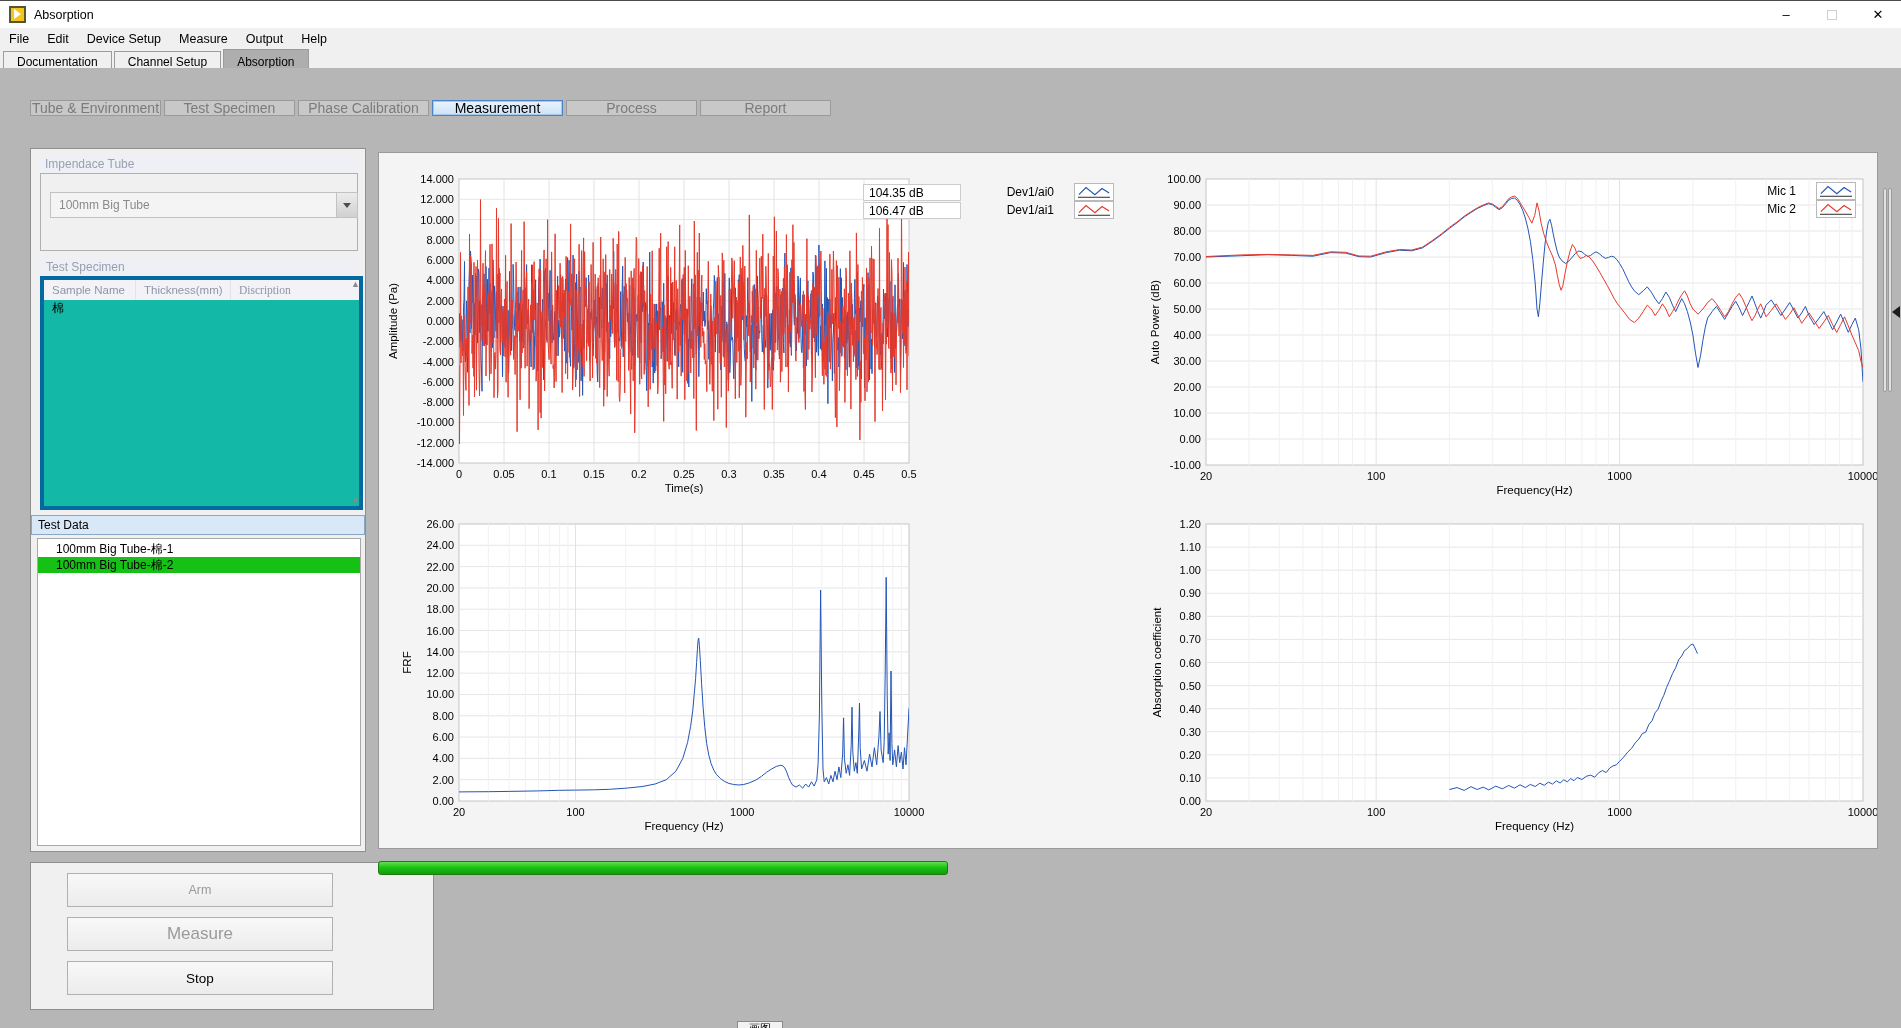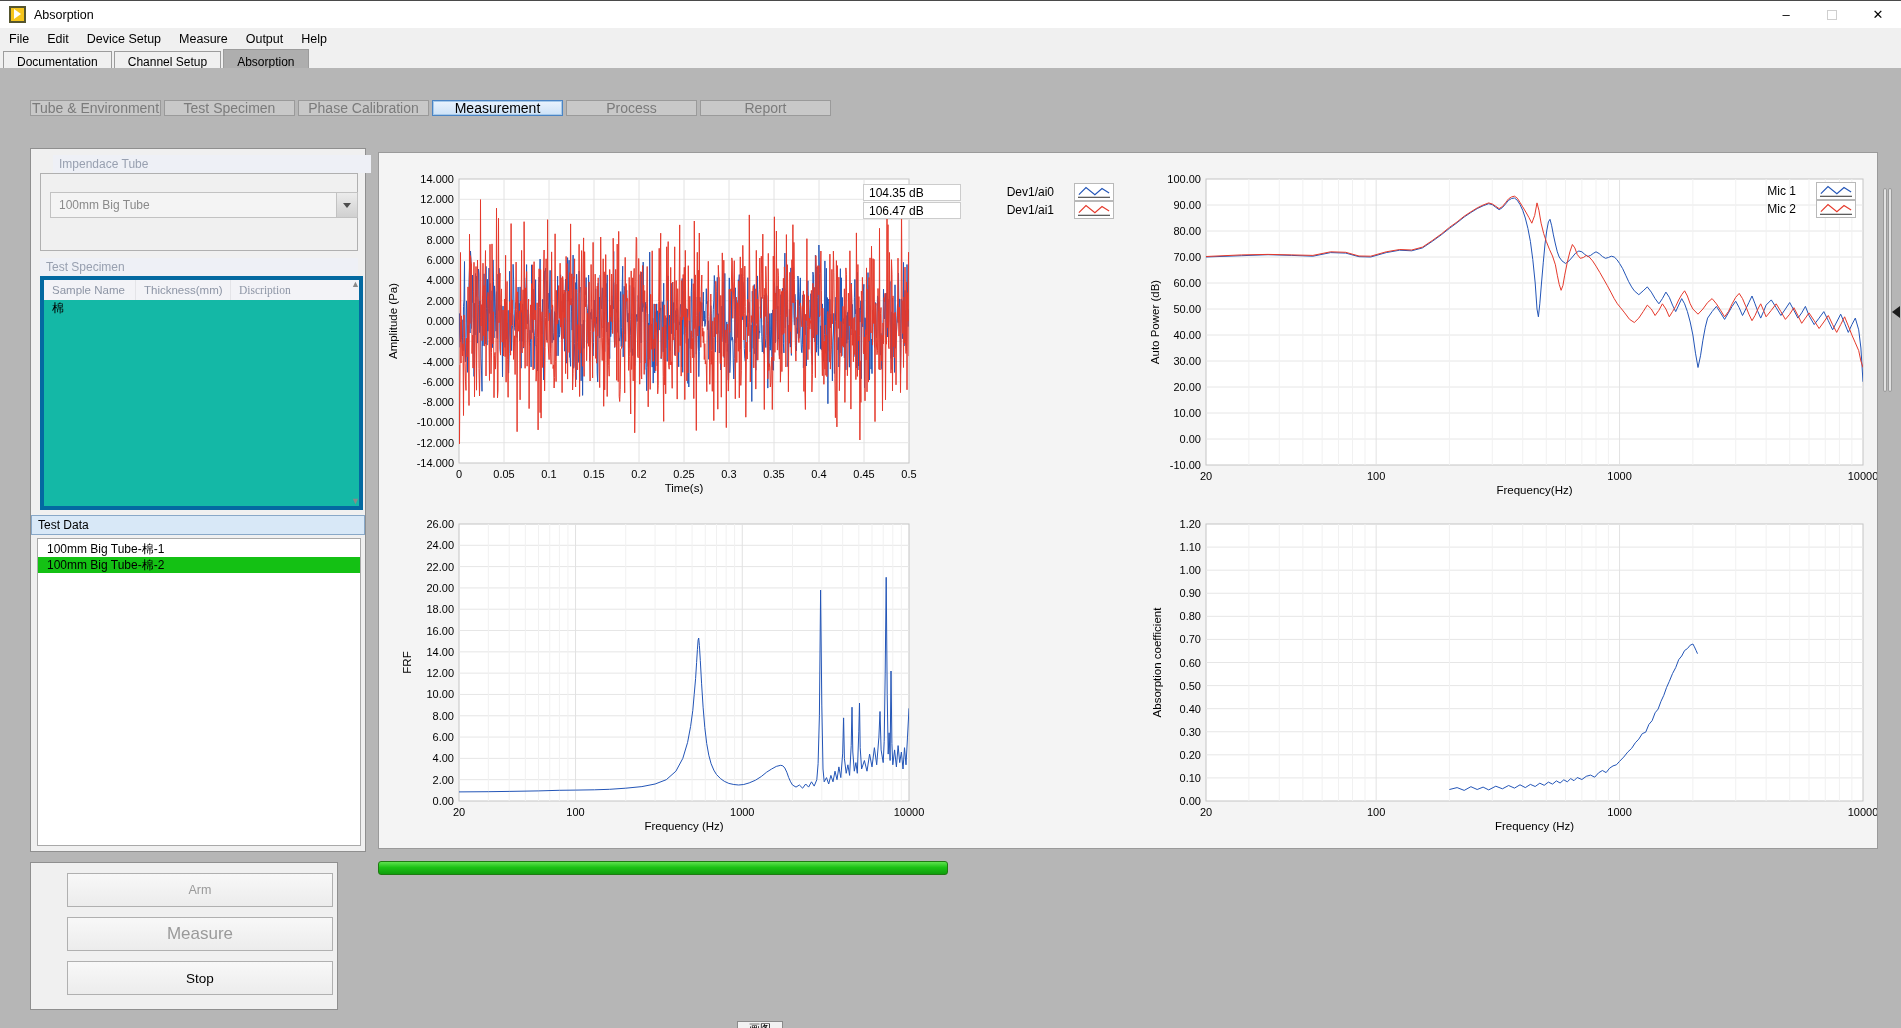--- a/index.html
+++ b/index.html
@@ -49,24 +49,24 @@
   .spec-table { background:#14b8a6; border:4px solid #0369a1; }
   .spec-head { display:flex; height:20px; background:#f3f3f7; color:#8d95a5; font-size:11.5px; align-items:center; }
   .spec-head > div { padding-left:8px; border-right:1px solid #e4e4e8; height:100%; display:flex; align-items:center; }
   .spec-row { display:flex; height:17px; font-size:12px; align-items:center; }
   .spec-row > div { padding-left:8px; }
   .col-a { width:92px; } .col-b { width:95px; } .col-c { flex:1; border-right:none !important;font-family:Liberation Serif, serif; }
   .tbl-arrow { position:absolute; font-size:9px; color:#8a8a8a; line-height:9px; }
 
   .testdata-header { background:#d8e8f7; border:1px solid #88a8c8; font-size:12px; color:#000; padding:2px 6px; font-weight:bold; font-weight:normal; }
   .list-box { background:#ffffff; border:1px solid #a9a9a9; }
-  .list-item { height:16px; font-size:12px; padding-left:9px; display:flex; align-items:center; white-space:nowrap; }
+  .list-item { height:16px; font-size:12px; padding-left:18px; display:flex; align-items:center; white-space:nowrap; }
   .list-item.selected { background:#14c114; }
 
-  .button-panel { left:30px; top:794px; width:308px; height:148px; background:#f0f0f0; border:1px solid #8f8f8f; }
+  .button-panel { left:30px; top:794px; width:404px; height:148px; background:#f0f0f0; border:1px solid #8f8f8f; }
   .panel-btn { position:absolute; left:36px; width:266px; height:34px; background:linear-gradient(#f8f8f8,#ececec);
                border:1px solid #b0b0b0; display:flex; align-items:center; justify-content:center; }
   .panel-btn.disabled { color:#9a9a9a; }
 
   
   .chart-panel { left:378px; top:84px; width:1500px; height:697px; background:#f4f4f4; border:1px solid #9a9a9a; }
   .readout { position:absolute; width:98px; height:17px; background:#ffffff; border:1px solid #cccccc;
              font-size:12px; display:flex; align-items:center; padding-left:5px; }
   .legend-row { position:absolute; display:flex; align-items:center; gap:20px; }
   .legend-label { font-size:12px; width:60px; text-align:right; }
@@ -121,21 +121,21 @@
   <div class="subtabs">
     <div class="subtab">Tube &amp; Environment</div>
     <div class="subtab">Test Specimen</div>
     <div class="subtab">Phase Calibration</div>
     <div class="subtab active">Measurement</div>
     <div class="subtab">Process</div>
     <div class="subtab">Report</div>
   </div>
 
   <div class="abs left-panel">
-    <div class="abs section-header" style="left:22px;top:6px;width:318px;">Impendace Tube</div>
+    <div class="abs section-header" style="left:8px;top:6px;width:318px;">Impendace Tube</div>
     <div class="abs group-box" style="left:9px;top:24px;width:318px;height:78px;">
       <div class="abs dropdown" style="left:9px;top:18px;width:308px;height:26px;">
         <span>100mm Big Tube</span>
         <span class="dd-arrow"></span>
       </div>
     </div>
 
     <div class="abs section-header" style="left:9px;top:109px;width:318px;">Test Specimen</div>
     <div class="abs spec-table" style="left:9px;top:127px;width:323px;height:234px;">
       <div class="spec-head">

